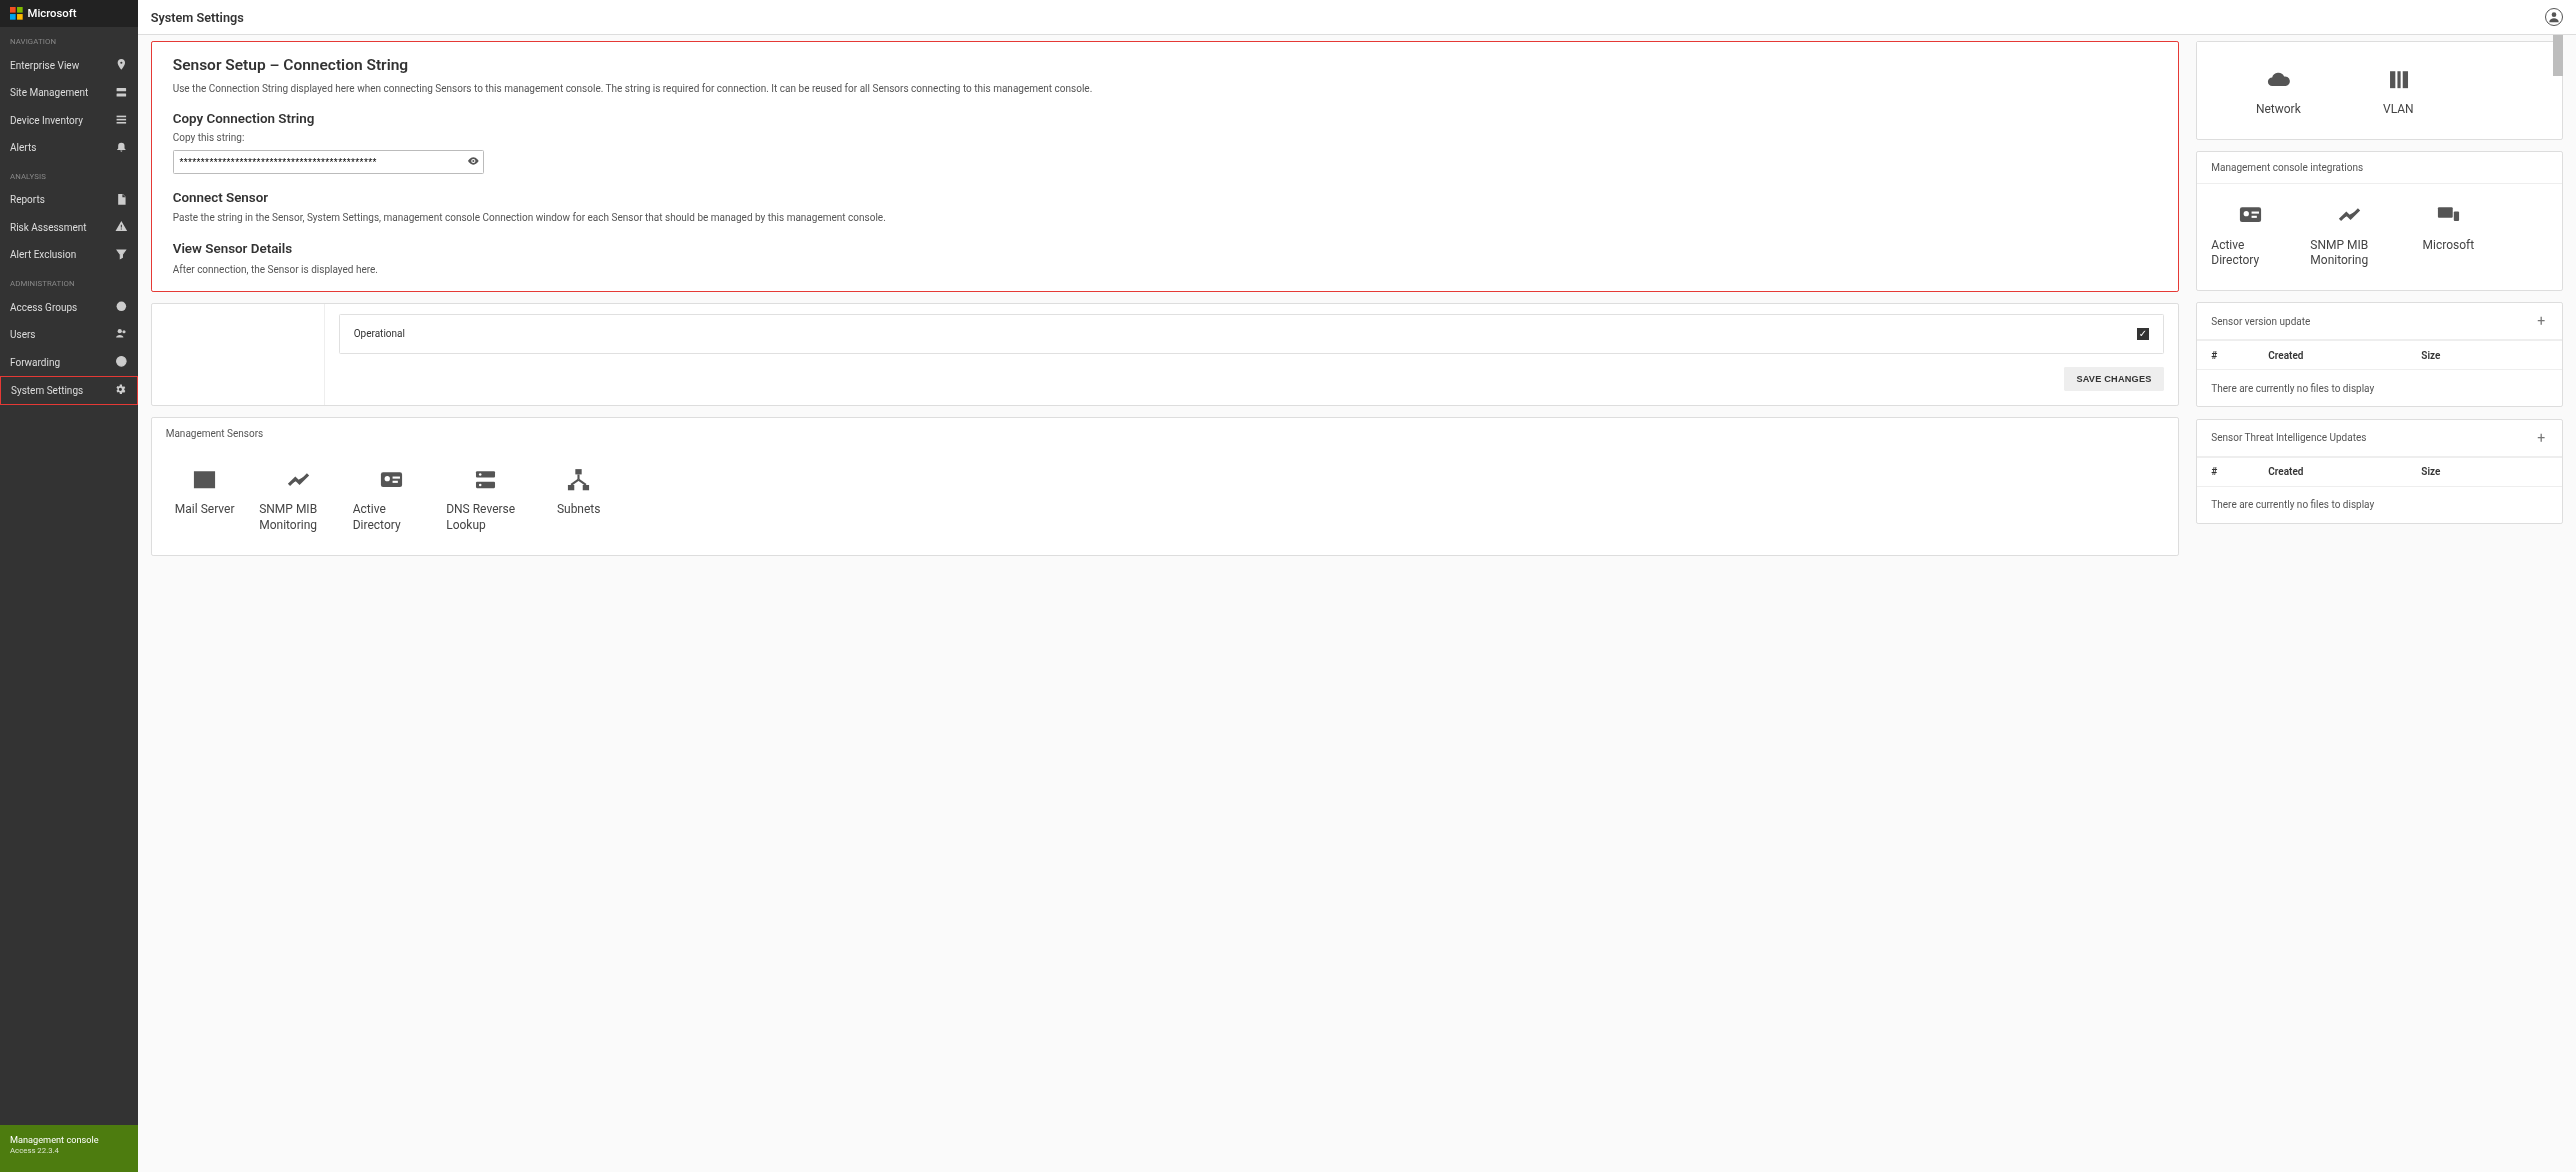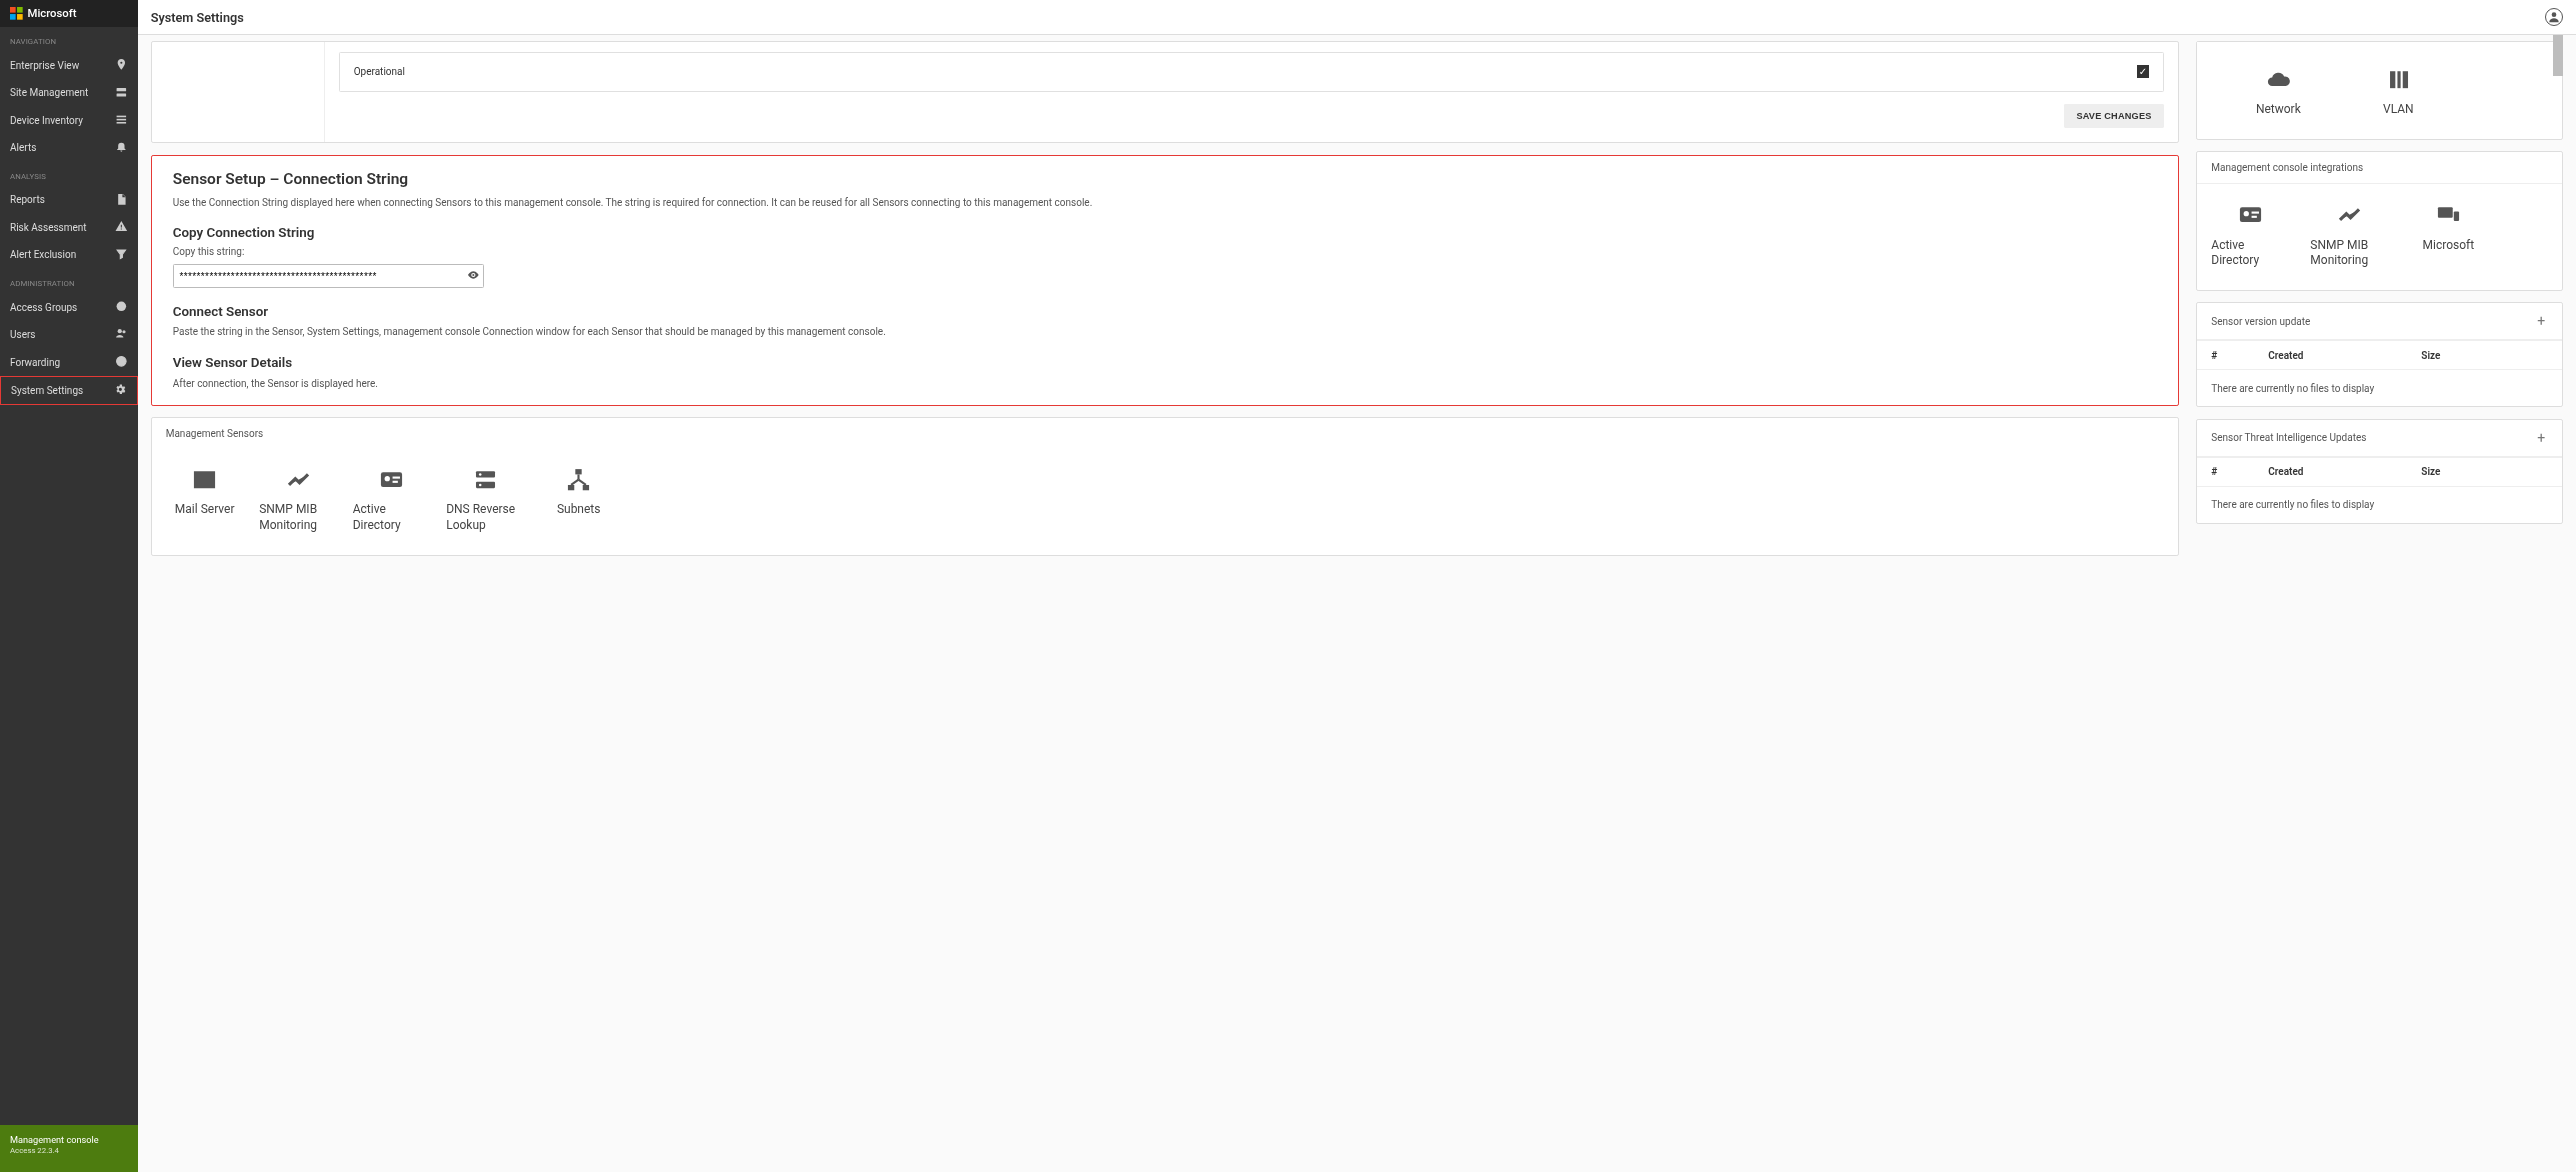--- a/index.html
+++ b/index.html
@@ -175,55 +175,55 @@
         <svg viewBox="0 0 24 24" width="14" height="14" fill="#555">
             <circle cx="12" cy="8" r="4"></circle>
             <path d="M4 20c0-4 4-6 8-6s8 2 8 6v1H4v-1z"></path>
           </svg>
       </div>
     </div>
 
     <div class="content">
 
       <div class="col-left">
-
-        <div class="card" style="padding:0;">
-          <div style="display:flex;">
-            <div style="width:173px; border-right:0.7px solid #eee;"></div>
-            <div style="flex:1; padding:10px 14px 14px;">
-              <div class="operational-row">
-                <span>Operational</span>
-                <div class="checkbox">✓</div>
-              </div>
-              <div class="save-row">
-                <button class="btn">SAVE CHANGES</button>
-              </div>
-            </div>
-          </div>
-        </div>
 
         <div class="card highlight card-pad">
           <h2>Sensor Setup – Connection String</h2>
           <p>Use the Connection String displayed here when connecting Sensors to this management console. The string is required for connection. It can be reused for all Sensors connecting to this management console.</p>
           <h3>Copy Connection String</h3>
           <div class="small-label">Copy this string:</div>
           <div class="input-wrap">
             <input type="text" readonly="" value="**********************************************" style="">
             <span class="eye-btn">
               <svg width="12.7" height="12.7" viewBox="0 0 24 24" fill="#555">
                   <path d="M12 5C6 5 2 12 2 12s4 7 10 7 10-7 10-7-4-7-10-7zm0 11a4 4 0 110-8 4 4 0 010 8zm0-6a2 2 0 100 4 2 2 0 000-4z"></path>
                 </svg>
             </span>
           </div>
           <h3>Connect Sensor</h3>
           <p>Paste the string in the Sensor, System Settings, management console Connection window for each Sensor that should be managed by this management console.</p>
           <h3>View Sensor Details</h3>
           <p>After connection, the Sensor is displayed here.</p>
         </div>
 
+        <div class="card" style="padding:0;">
+          <div style="display:flex;">
+            <div style="width:173px; border-right:0.7px solid #eee;"></div>
+            <div style="flex:1; padding:10px 14px 14px;">
+              <div class="operational-row">
+                <span>Operational</span>
+                <div class="checkbox">✓</div>
+              </div>
+              <div class="save-row">
+                <button class="btn">SAVE CHANGES</button>
+              </div>
+            </div>
+          </div>
+        </div>
+
         <div class="card">
           <div class="section-header" style="border-bottom:none;">
             <span>Management Sensors</span>
           </div>
           <div class="tiles">
             <div class="tile">
               <div class="ticon">
                   <svg viewBox="0 0 24 24">
                     <path d="M2 4h20v16H2V4zm10 9L2 6v0l10 7 10-7v0l-10 7z"></path>
                   </svg>

